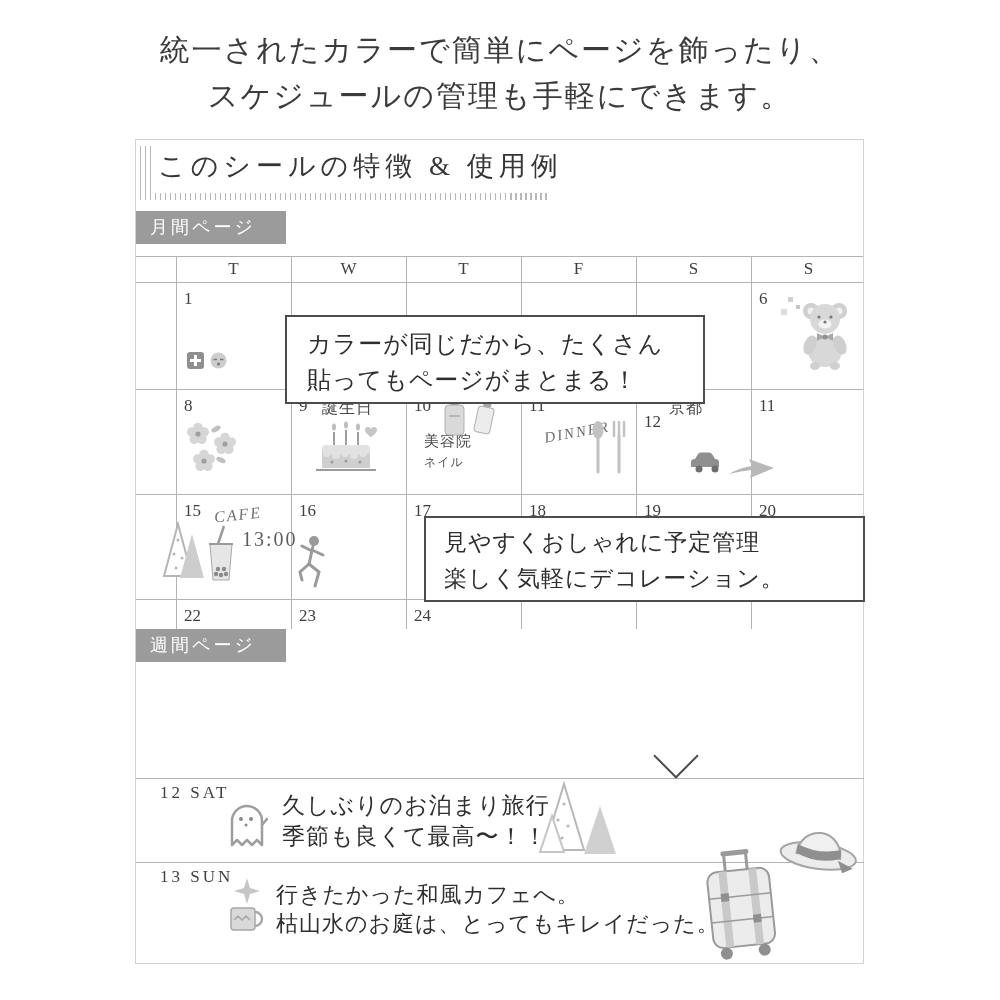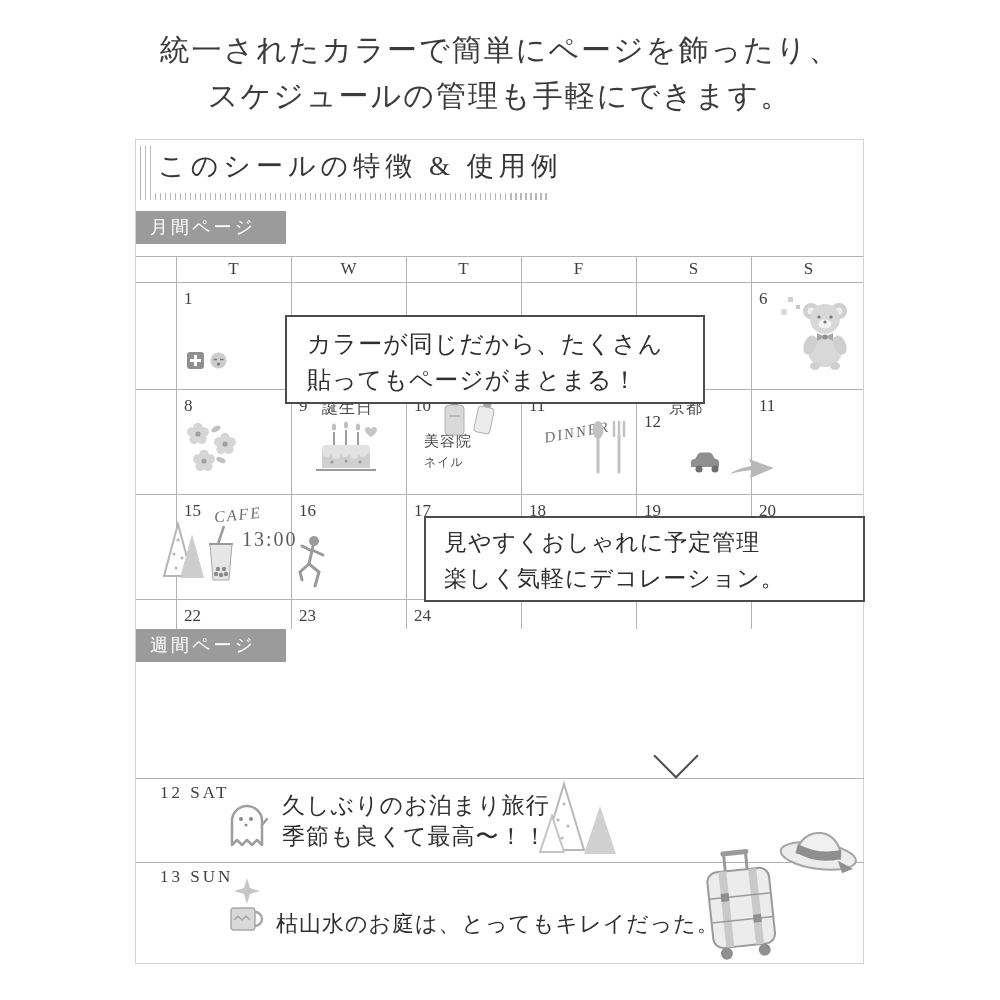--- a/index.html
+++ b/index.html
@@ -311,20 +311,21 @@
   <span class="wicon" style="left:226px;top:876px">
     <svg width="42" height="60">
       <path d="M21 2 L24 12 L34 15 L24 18 L21 28 L18 18 L8 15 L18 12 Z" fill="#c6c6c6"></path>
       <g>
         <rect x="5" y="32" width="24" height="22" rx="3" fill="#d9d9d9" stroke="#a8a8a8" stroke-width="1.5"></rect>
         <path d="M29 36 a7 7 0 0 1 0 14" fill="none" stroke="#a8a8a8" stroke-width="2.5"></path>
         <polyline points="8,44 12,40 16,44 20,40 24,44" fill="none" stroke="#a8a8a8" stroke-width="1.5"></polyline>
       </g>
     </svg>
   </span>
+  <span class="wtext" style="left:276px;top:880px;font-size:22px">行きたかった和風カフェへ。</span>
   <span class="wtext" style="left:276px;top:909px;font-size:22px">枯山水のお庭は、とってもキレイだった。</span>
 
   <span class="wicon" style="left:698px;top:848px;transform:rotate(-6deg)">
     <svg width="84" height="112">
       <rect x="28" y="2" width="28" height="5" rx="2" fill="#9a9a9a"></rect>
       <line x1="31" y1="4" x2="31" y2="24" stroke="#9a9a9a" stroke-width="3"></line>
       <line x1="53" y1="4" x2="53" y2="24" stroke="#9a9a9a" stroke-width="3"></line>
       <rect x="12" y="22" width="62" height="76" rx="10" fill="#ececec" stroke="#9a9a9a" stroke-width="2"></rect>
       <rect x="24" y="22" width="8" height="76" fill="#c9c9c9"></rect>
       <rect x="54" y="22" width="8" height="76" fill="#c9c9c9"></rect>

